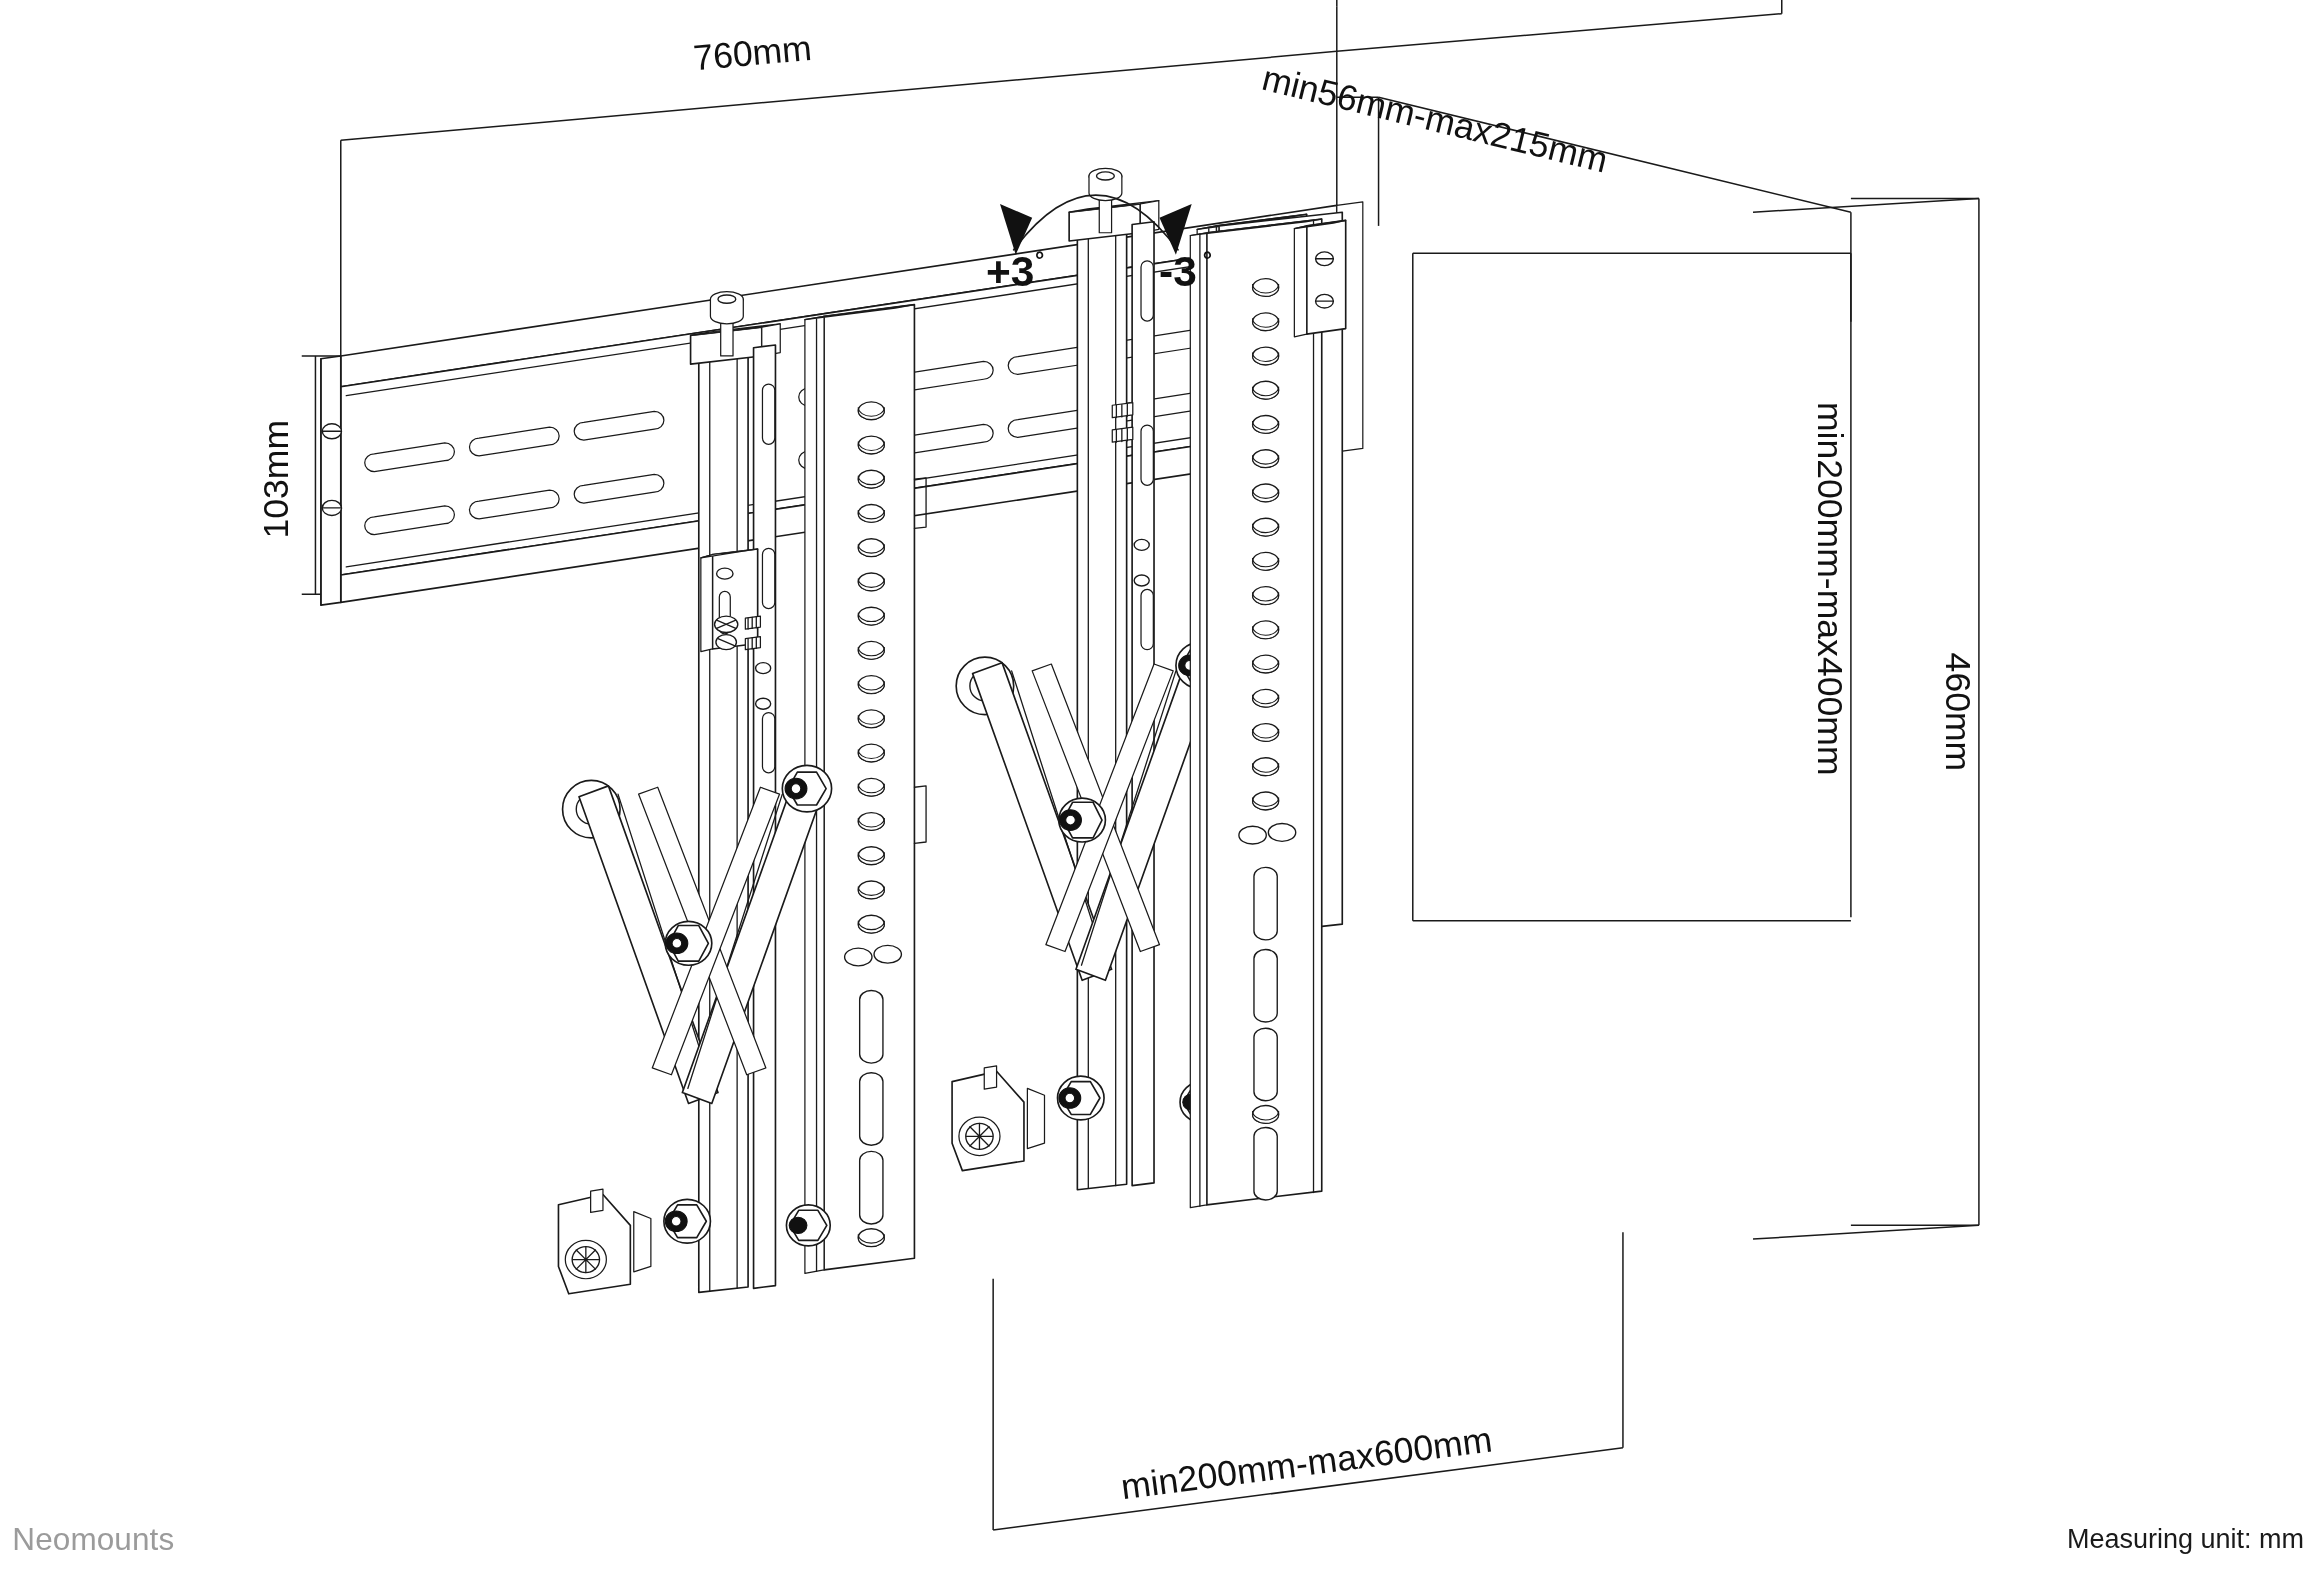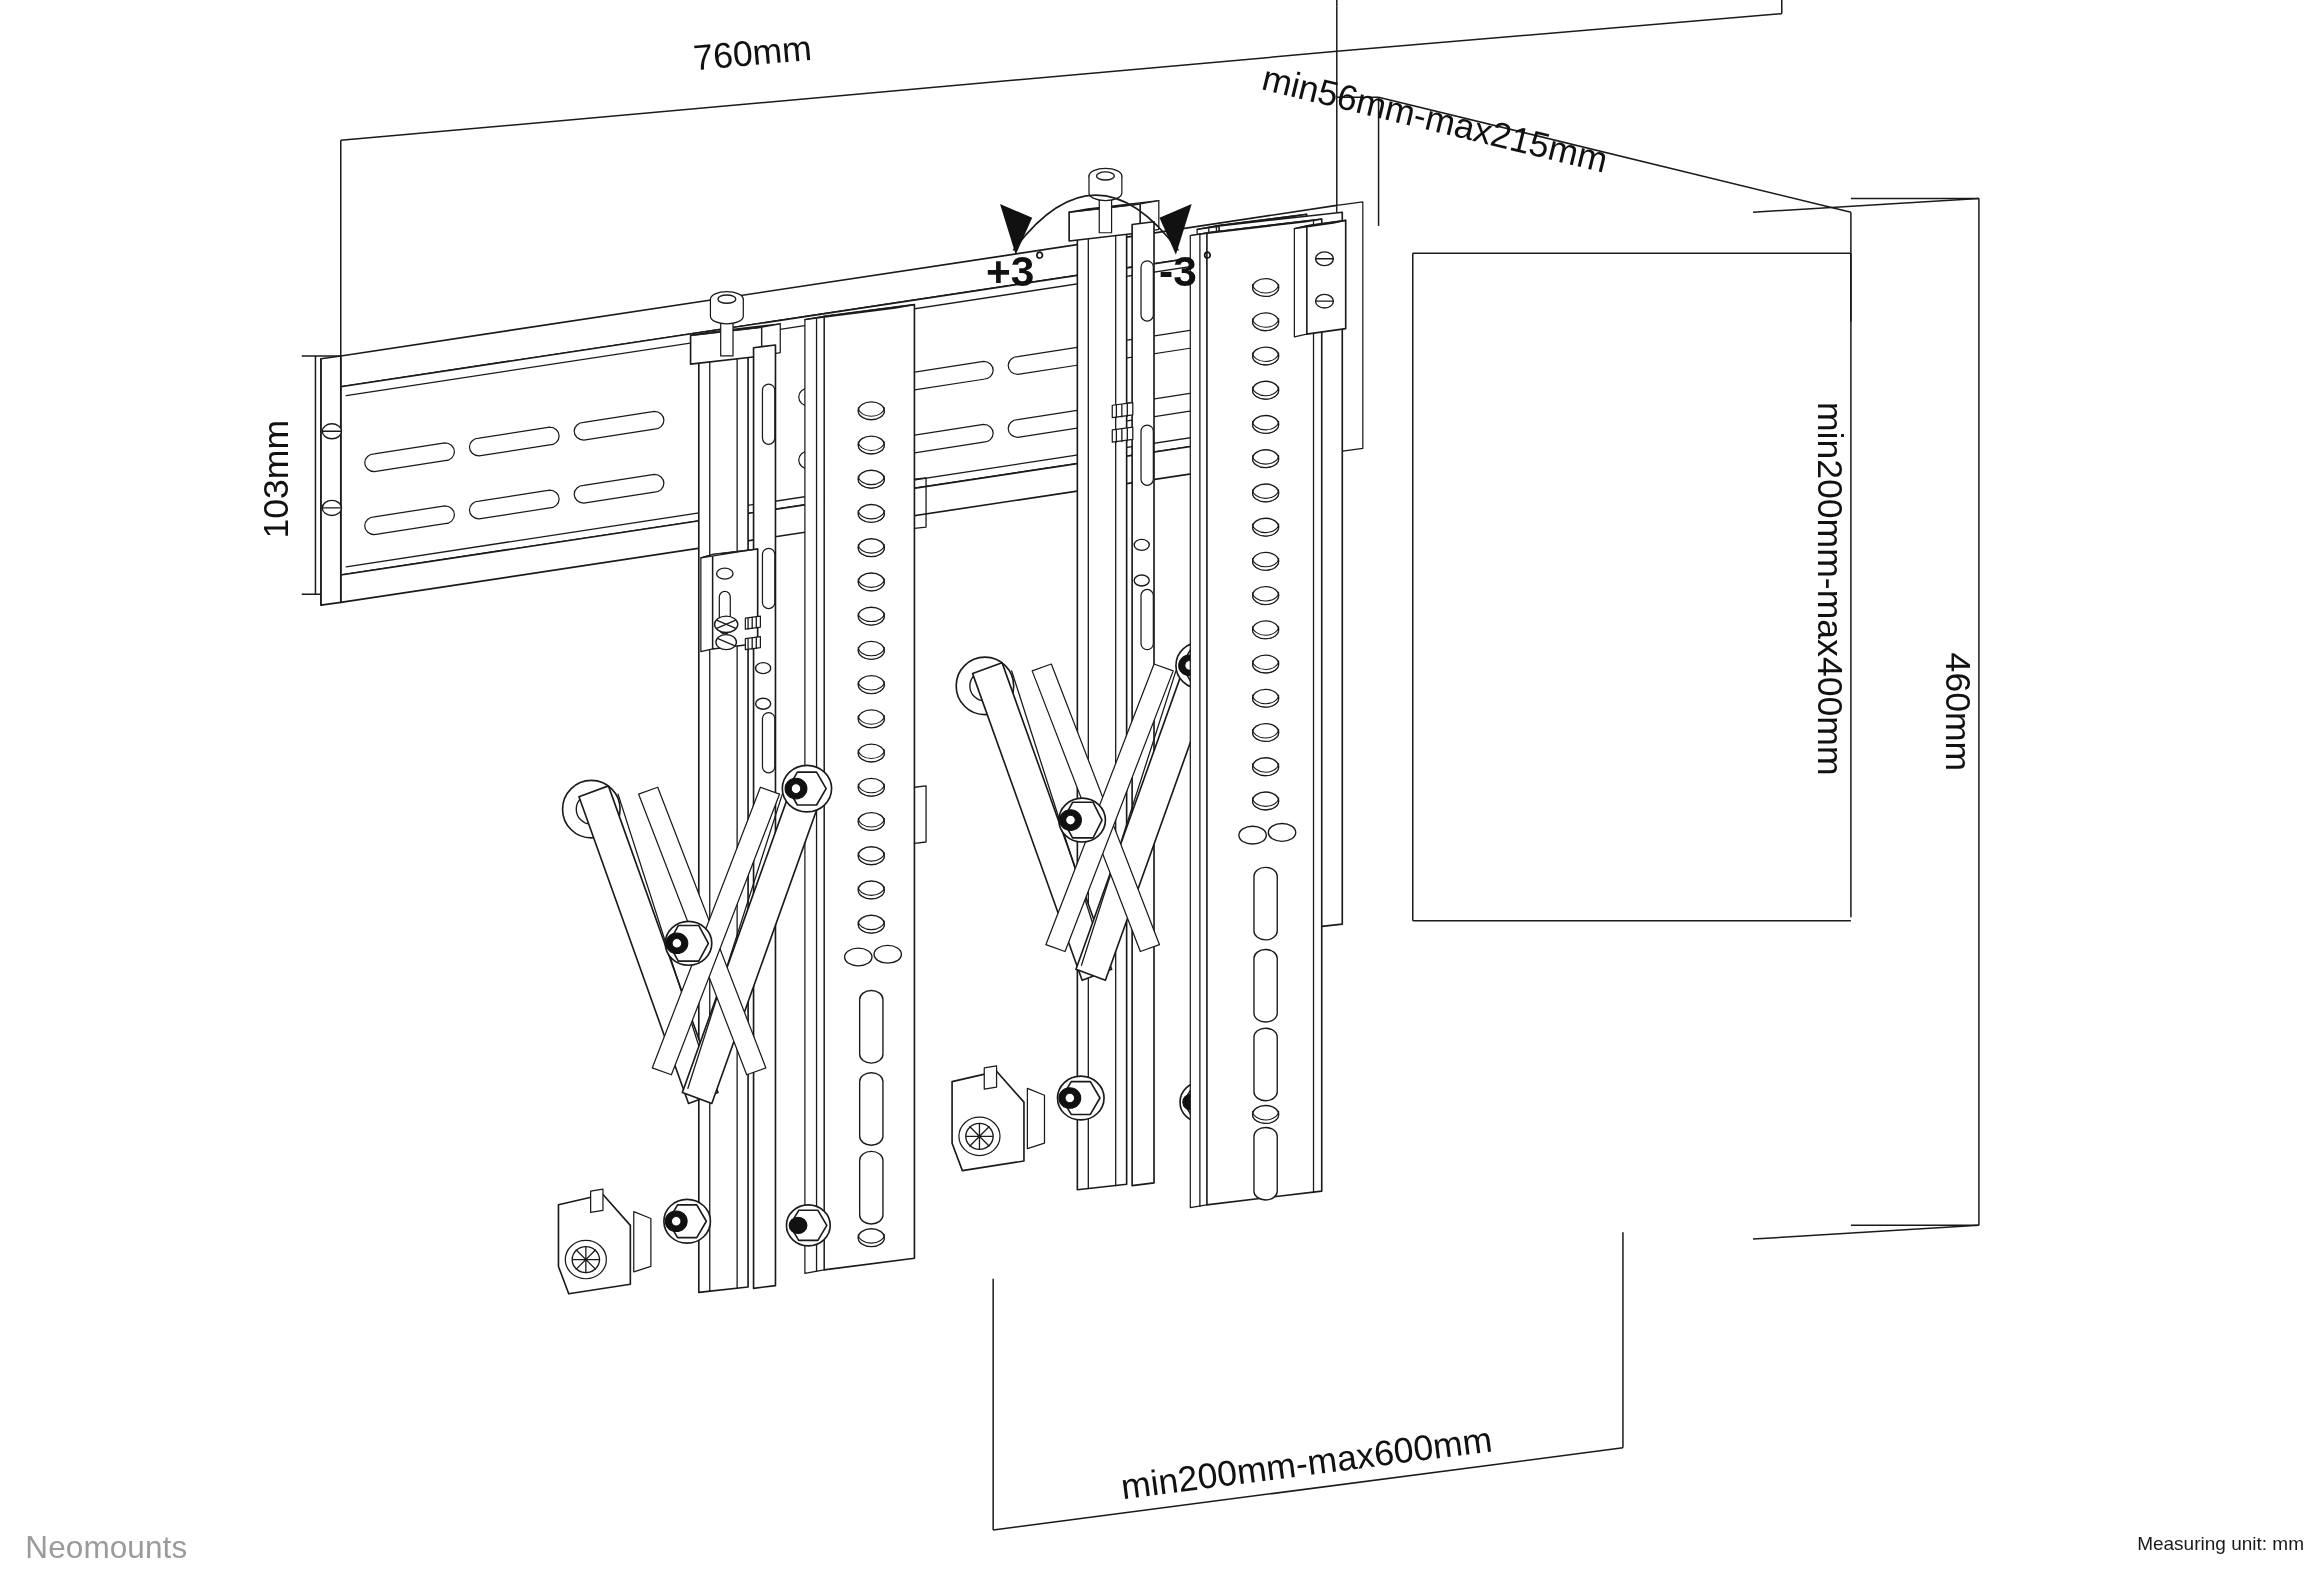--- a/index.html
+++ b/index.html
@@ -23,33 +23,32 @@
   svg#drawing {
     position: absolute;
     left: 0; top: 0;
     width: 2319px;
     height: 1569px;
     display: block;
   }
   .brand {
     position: absolute;
     left: 12.3px;
-    bottom: 3px;
+    bottom: 11px;
     font-size: 31.5px;
     color: #9b9b9b;
     letter-spacing: 0.1px;
     font-family: "Liberation Sans", sans-serif;
     white-space: nowrap;
-    margin-left: 13px;
   }
   .unitnote {
     position: absolute;
     right: 15px;
     bottom: 13.7px;
-    font-size: 19px;
+    font-size: 27px;
     color: #1a1a1a;
     font-family: "Liberation Sans", sans-serif;
     white-space: nowrap;
   }
   text {
     font-family: "Liberation Sans", sans-serif;
     fill: #111111;
   }
   .dimtext { font-size: 52px; font-weight: 400; }
   .angletext { font-size: 62px; font-weight: 700; }

